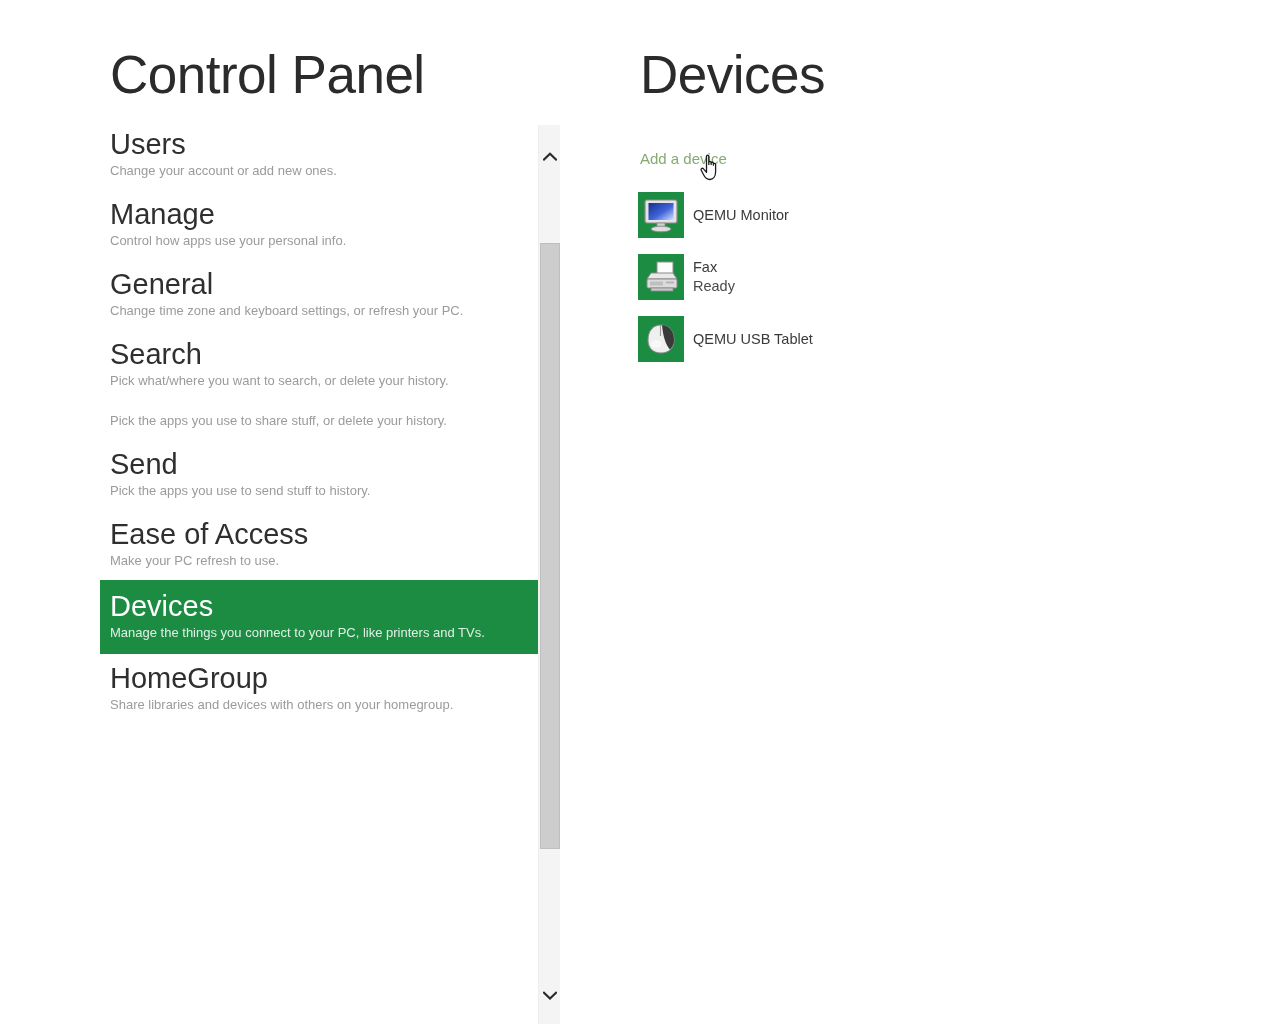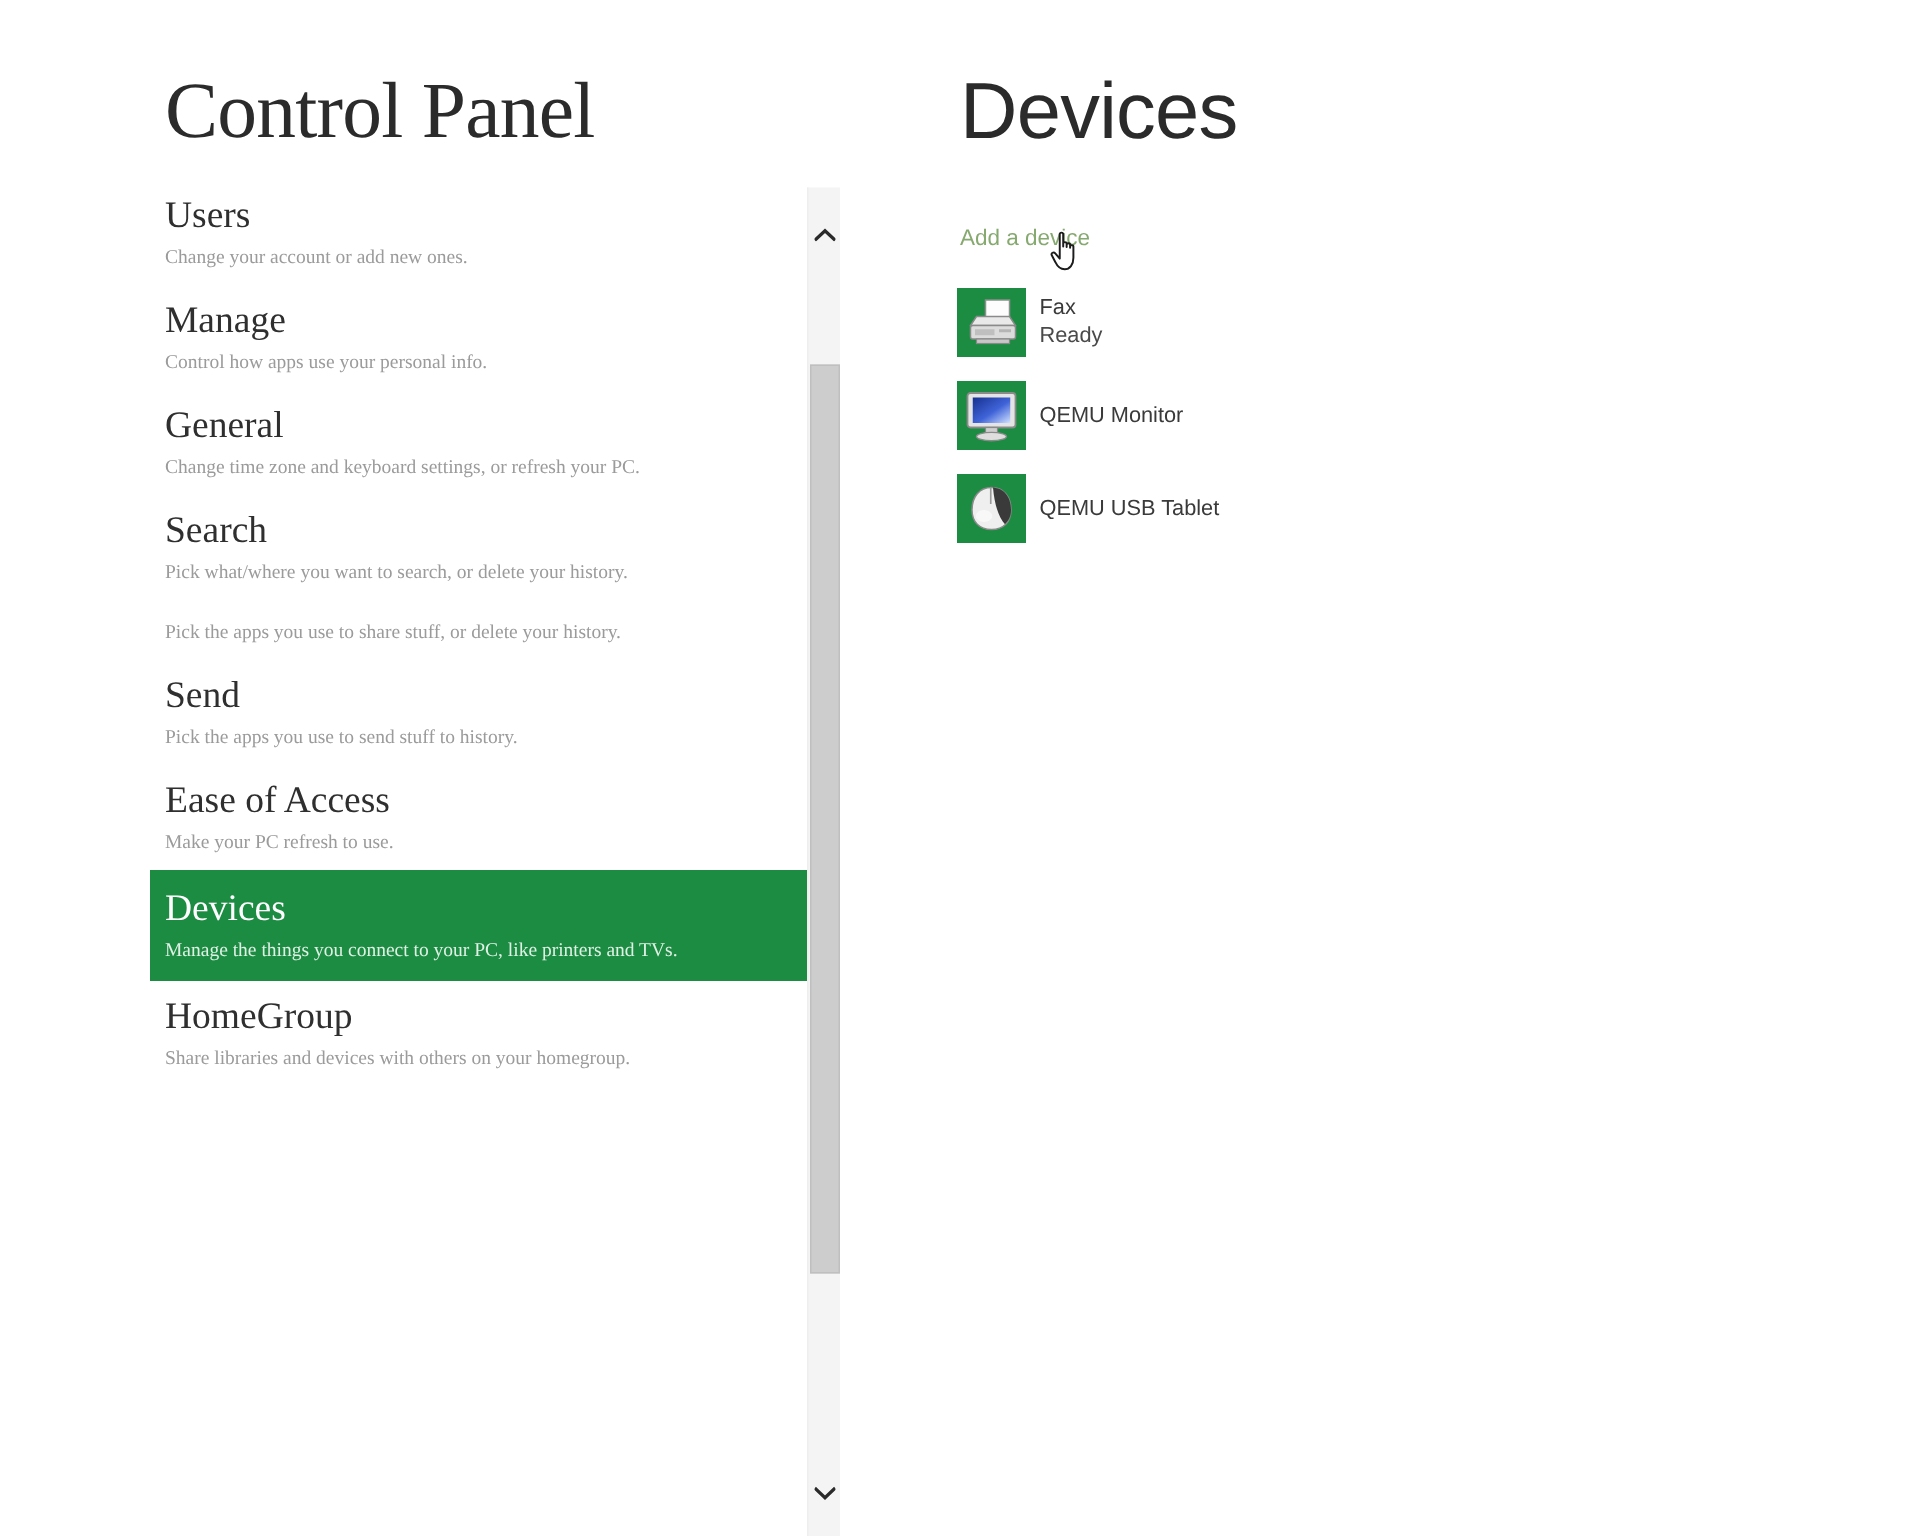--- a/index.html
+++ b/index.html
@@ -15,21 +15,20 @@
     width: 1280px; height: 1024px;
     background: #ffffff;
   }
 
   
   #left-panel {
     position: absolute;
     left: 0; top: 0;
     width: 560px; height: 1024px;
     overflow: hidden;
-    font-family: Liberation Serif, serif;
   }
   #cp-title {
     position: absolute;
     left: 110px; top: 48px;
     font-size: 53px;
     font-weight: 300;
     color: #2b2b2b;
     letter-spacing: -0.5px;
     line-height: 1;
   }
@@ -37,21 +36,21 @@
     position: absolute;
     left: 0; top: 120px;
     width: 538px;
   }
   .setting-item {
     position: relative;
     padding: 9px 0 10px 110px;
     width: 538px;
   }
   .setting-item .s-title {
-    font-size: 25px;
+    font-size: 29px;
     font-weight: 300;
     color: #2f2f2f;
     line-height: 30px;
     letter-spacing: 0px;
   }
   .setting-item .s-desc {
     font-size: 13px;
     font-weight: 400;
     color: #9b9b9b;
     line-height: 19px;
@@ -215,36 +214,20 @@
       <svg width="14" height="9" viewBox="0 0 14 9" aria-hidden="true">
         <path d="M1 1.8 L7 7.5 L13 1.8" stroke="#2a2a2a" stroke-width="2.2" fill="none" stroke-linecap="square"></path>
       </svg>
     </div>
   </div>
 
   <div id="right-panel">
     <div id="dev-title">Devices</div>
     <a id="add-device">Add a device</a>
     <div id="device-list">
-        <div class="device-row">
-          <div class="device-tile">
-            <div style="position:absolute;left:3px;top:3px;"><svg viewBox="0 0 40 40" width="40" height="40">
-                <rect x="16" y="5" width="16" height="13" fill="#fdfdfd" stroke="#8f8f8f" stroke-width="1"></rect>
-                <path d="M6 22 L10 16 L32 16 L36 22 Z" fill="#e9e9e9" stroke="#8a8a8a" stroke-width="1"></path>
-                <rect x="6" y="22" width="30" height="9" rx="1.5" fill="#dcdcdc" stroke="#8a8a8a" stroke-width="1"></rect>
-                <rect x="9" y="24.5" width="13" height="4" fill="#bfbfbf"></rect>
-                <rect x="25" y="24.5" width="8" height="2" fill="#b5b5b5"></rect>
-                <rect x="10" y="31" width="22" height="3" fill="#c8c8c8" stroke="#8a8a8a" stroke-width="0.8"></rect>
-              </svg></div>
-          </div>
-          <div class="device-text">
-            <div class="device-name">Fax</div>
-            <div class="device-status">Ready</div>
-          </div>
-        </div>
         <div class="device-row">
           <div class="device-tile">
             <div style="position:absolute;left:3px;top:3px;"><svg viewBox="0 0 40 40" width="40" height="40">
                 <defs>
                   <linearGradient id="scr" x1="0" y1="0" x2="1" y2="1">
                     <stop offset="0%" stop-color="#17308f"></stop>
                     <stop offset="55%" stop-color="#3f63d8"></stop>
                     <stop offset="100%" stop-color="#cfe0ff"></stop>
                   </linearGradient>
                 </defs>
@@ -254,20 +237,36 @@
                 <ellipse cx="20" cy="34" rx="10" ry="2.8" fill="#dedede" stroke="#8a8a8a" stroke-width="0.9"></ellipse>
               </svg></div>
           </div>
           <div class="device-text">
             <div class="device-name">QEMU Monitor</div>
           </div>
         </div>
         <div class="device-row">
           <div class="device-tile">
             <div style="position:absolute;left:3px;top:3px;"><svg viewBox="0 0 40 40" width="40" height="40">
+                <rect x="16" y="5" width="16" height="13" fill="#fdfdfd" stroke="#8f8f8f" stroke-width="1"></rect>
+                <path d="M6 22 L10 16 L32 16 L36 22 Z" fill="#e9e9e9" stroke="#8a8a8a" stroke-width="1"></path>
+                <rect x="6" y="22" width="30" height="9" rx="1.5" fill="#dcdcdc" stroke="#8a8a8a" stroke-width="1"></rect>
+                <rect x="9" y="24.5" width="13" height="4" fill="#bfbfbf"></rect>
+                <rect x="25" y="24.5" width="8" height="2" fill="#b5b5b5"></rect>
+                <rect x="10" y="31" width="22" height="3" fill="#c8c8c8" stroke="#8a8a8a" stroke-width="0.8"></rect>
+              </svg></div>
+          </div>
+          <div class="device-text">
+            <div class="device-name">Fax</div>
+            <div class="device-status">Ready</div>
+          </div>
+        </div>
+        <div class="device-row">
+          <div class="device-tile">
+            <div style="position:absolute;left:3px;top:3px;"><svg viewBox="0 0 40 40" width="40" height="40">
                 <path d="M20 6 C28 6 33 12 33 21 C33 29 28 34 20 34 C12 34 7 29 7 21 C7 12 12 6 20 6 Z" fill="#efefef" stroke="#8a8a8a" stroke-width="1"></path>
                 <path d="M20 6 C28 6 33 12 33 21 C33 25 31.5 28 29 30.5 C25 26 22 18 21 6 Z" fill="#3a3a3a"></path>
                 <path d="M19.5 6 L19.5 17" stroke="#9a9a9a" stroke-width="1.1" fill="none"></path>
                 <ellipse cx="15" cy="25" rx="5.5" ry="4" fill="#fbfbfb" opacity="0.75"></ellipse>
               </svg></div>
           </div>
           <div class="device-text">
             <div class="device-name">QEMU USB Tablet</div>
           </div>
         </div>

